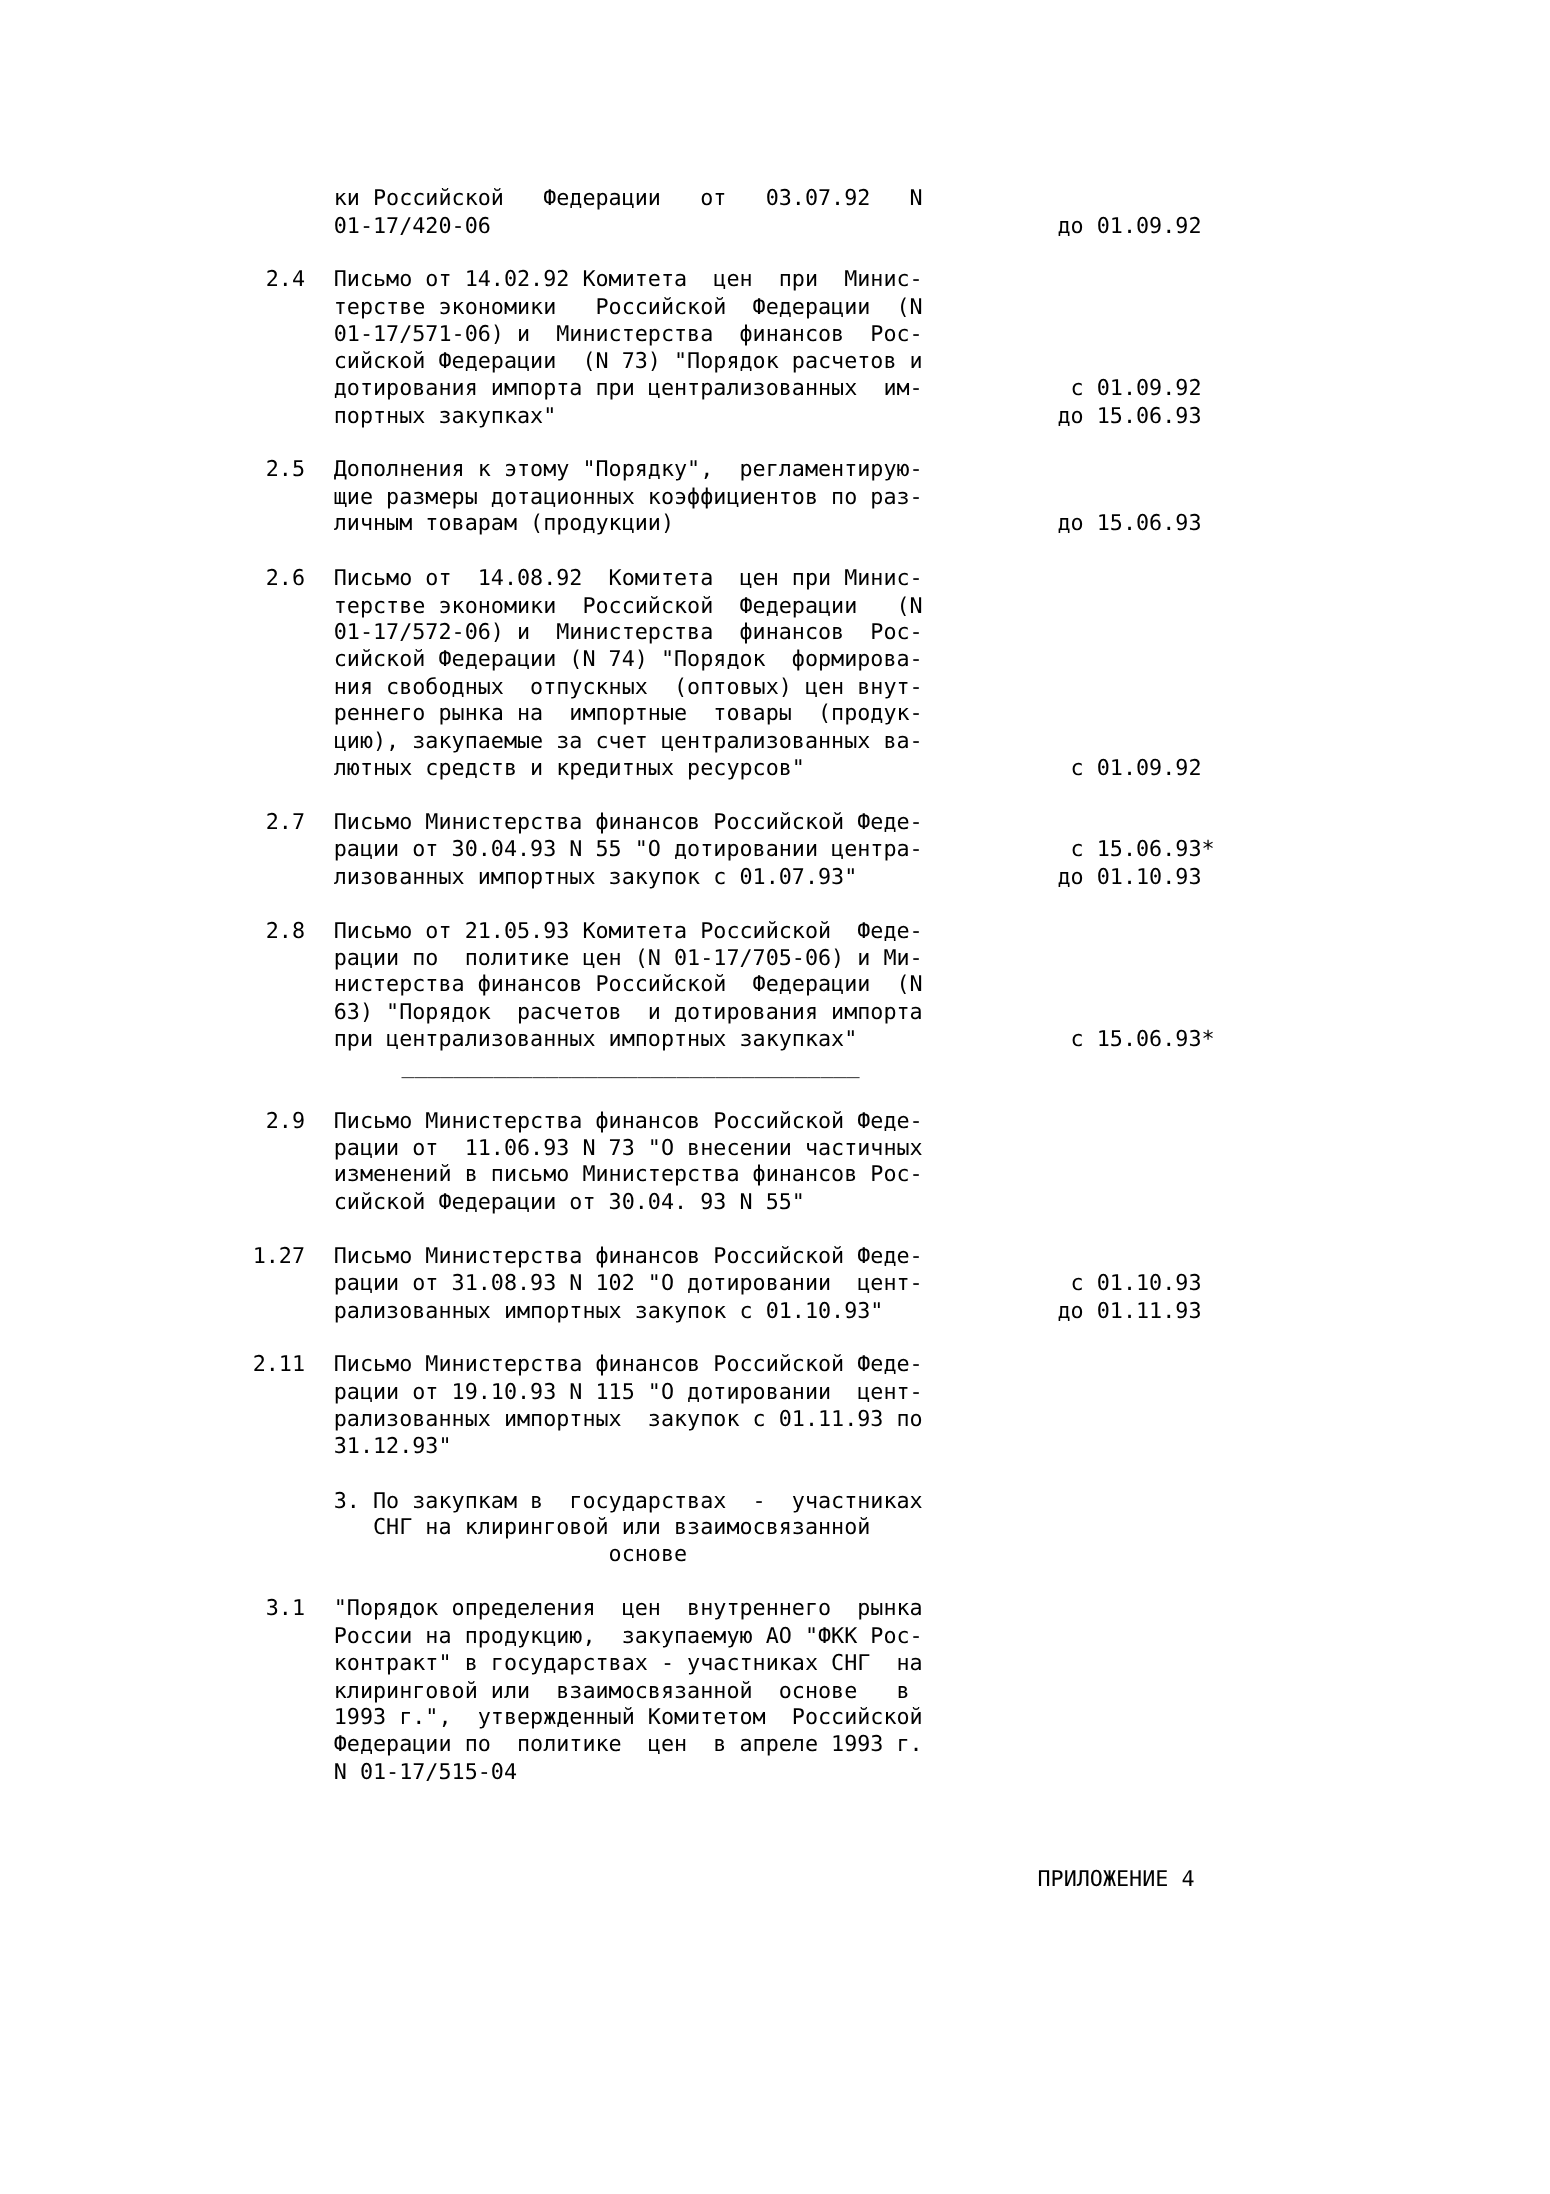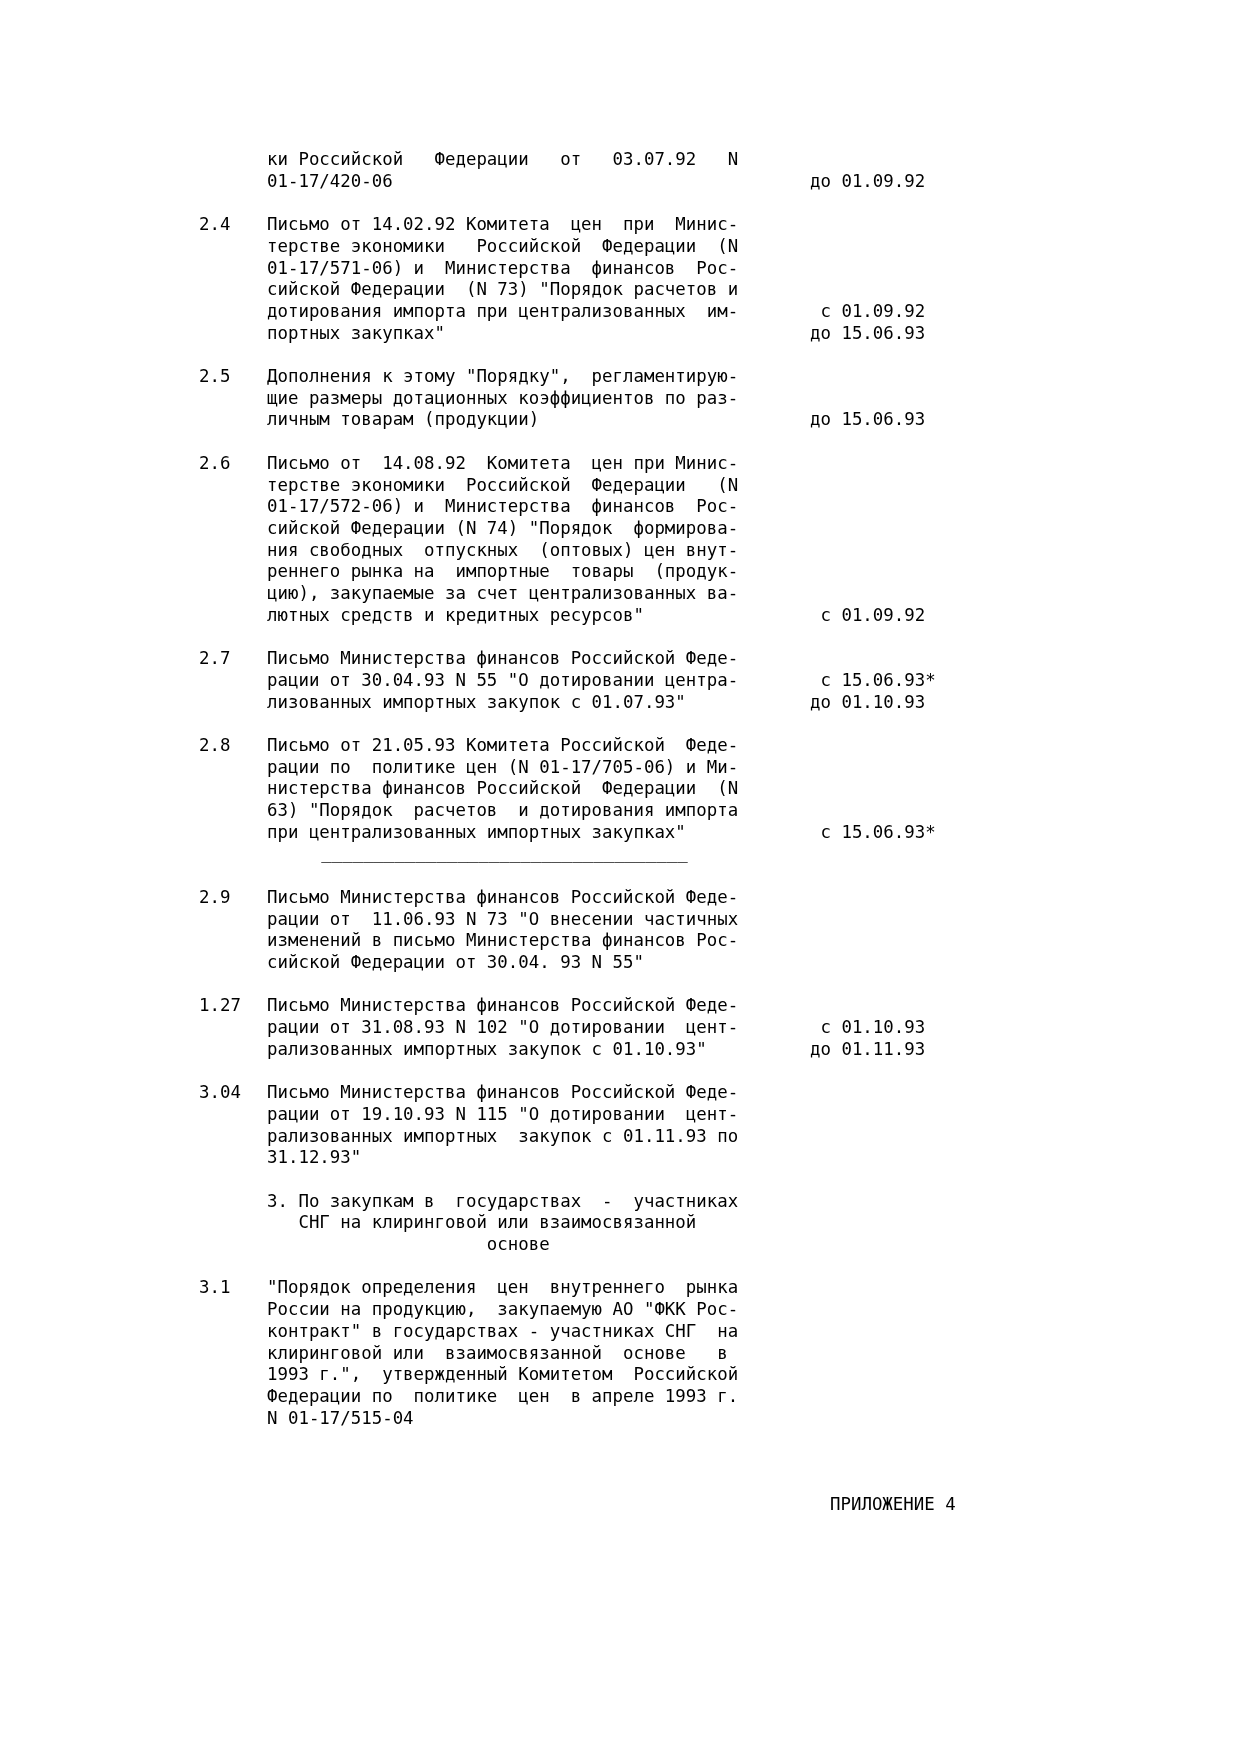--- a/index.html
+++ b/index.html
@@ -12,23 +12,23 @@
   }
   .page {
     box-sizing: border-box;
     width: 1084px; height: 1755px;
     padding: 149px 0 0 199px;
   }
   .row { display: flex; align-items: flex-start; margin-top: 21.7px; }
   .row.first { margin-top: 0; }
   .row.glued { margin-top: 0; text-align: center; }
   .cell { white-space: pre; }
-  .num   { width: 45px;  }
+  .num   { width: 45px;  text-align: right; }
   .body  { width: 475px; margin-left: 23px; }
-  .dates { width: 135px; margin-left: 68px; }
+  .dates { width: 135px; margin-left: 104px; }
   .footer-line { margin-top: 65.1px; padding-left: 631px; white-space: pre; }
 </style>
 </head>
 <body>
 
 <div class="page">
 
   <div class="row first">
     <div class="cell num"></div>
     <div class="cell body">ки Российской   Федерации   от   03.07.92   N
@@ -127,21 +127,21 @@
     <div class="cell num">1.27</div>
     <div class="cell body">Письмо Министерства финансов Российской Феде-
 рации от 31.08.93 N 102 "О дотировании  цент-
 рализованных импортных закупок с 01.10.93"</div>
     <div class="cell dates">
  с 01.10.93
 до 01.11.93</div>
   </div>
 
   <div class="row">
-    <div class="cell num">3.04</div>
+    <div class="cell num">2.11</div>
     <div class="cell body">Письмо Министерства финансов Российской Феде-
 рации от 19.10.93 N 115 "О дотировании  цент-
 рализованных импортных  закупок с 01.11.93 по
 31.12.93"</div>
   </div>
 
   <div class="row">
     <div class="cell num"></div>
     <div class="cell body">3. По закупкам в  государствах  -  участниках
    СНГ на клиринговой или взаимосвязанной

